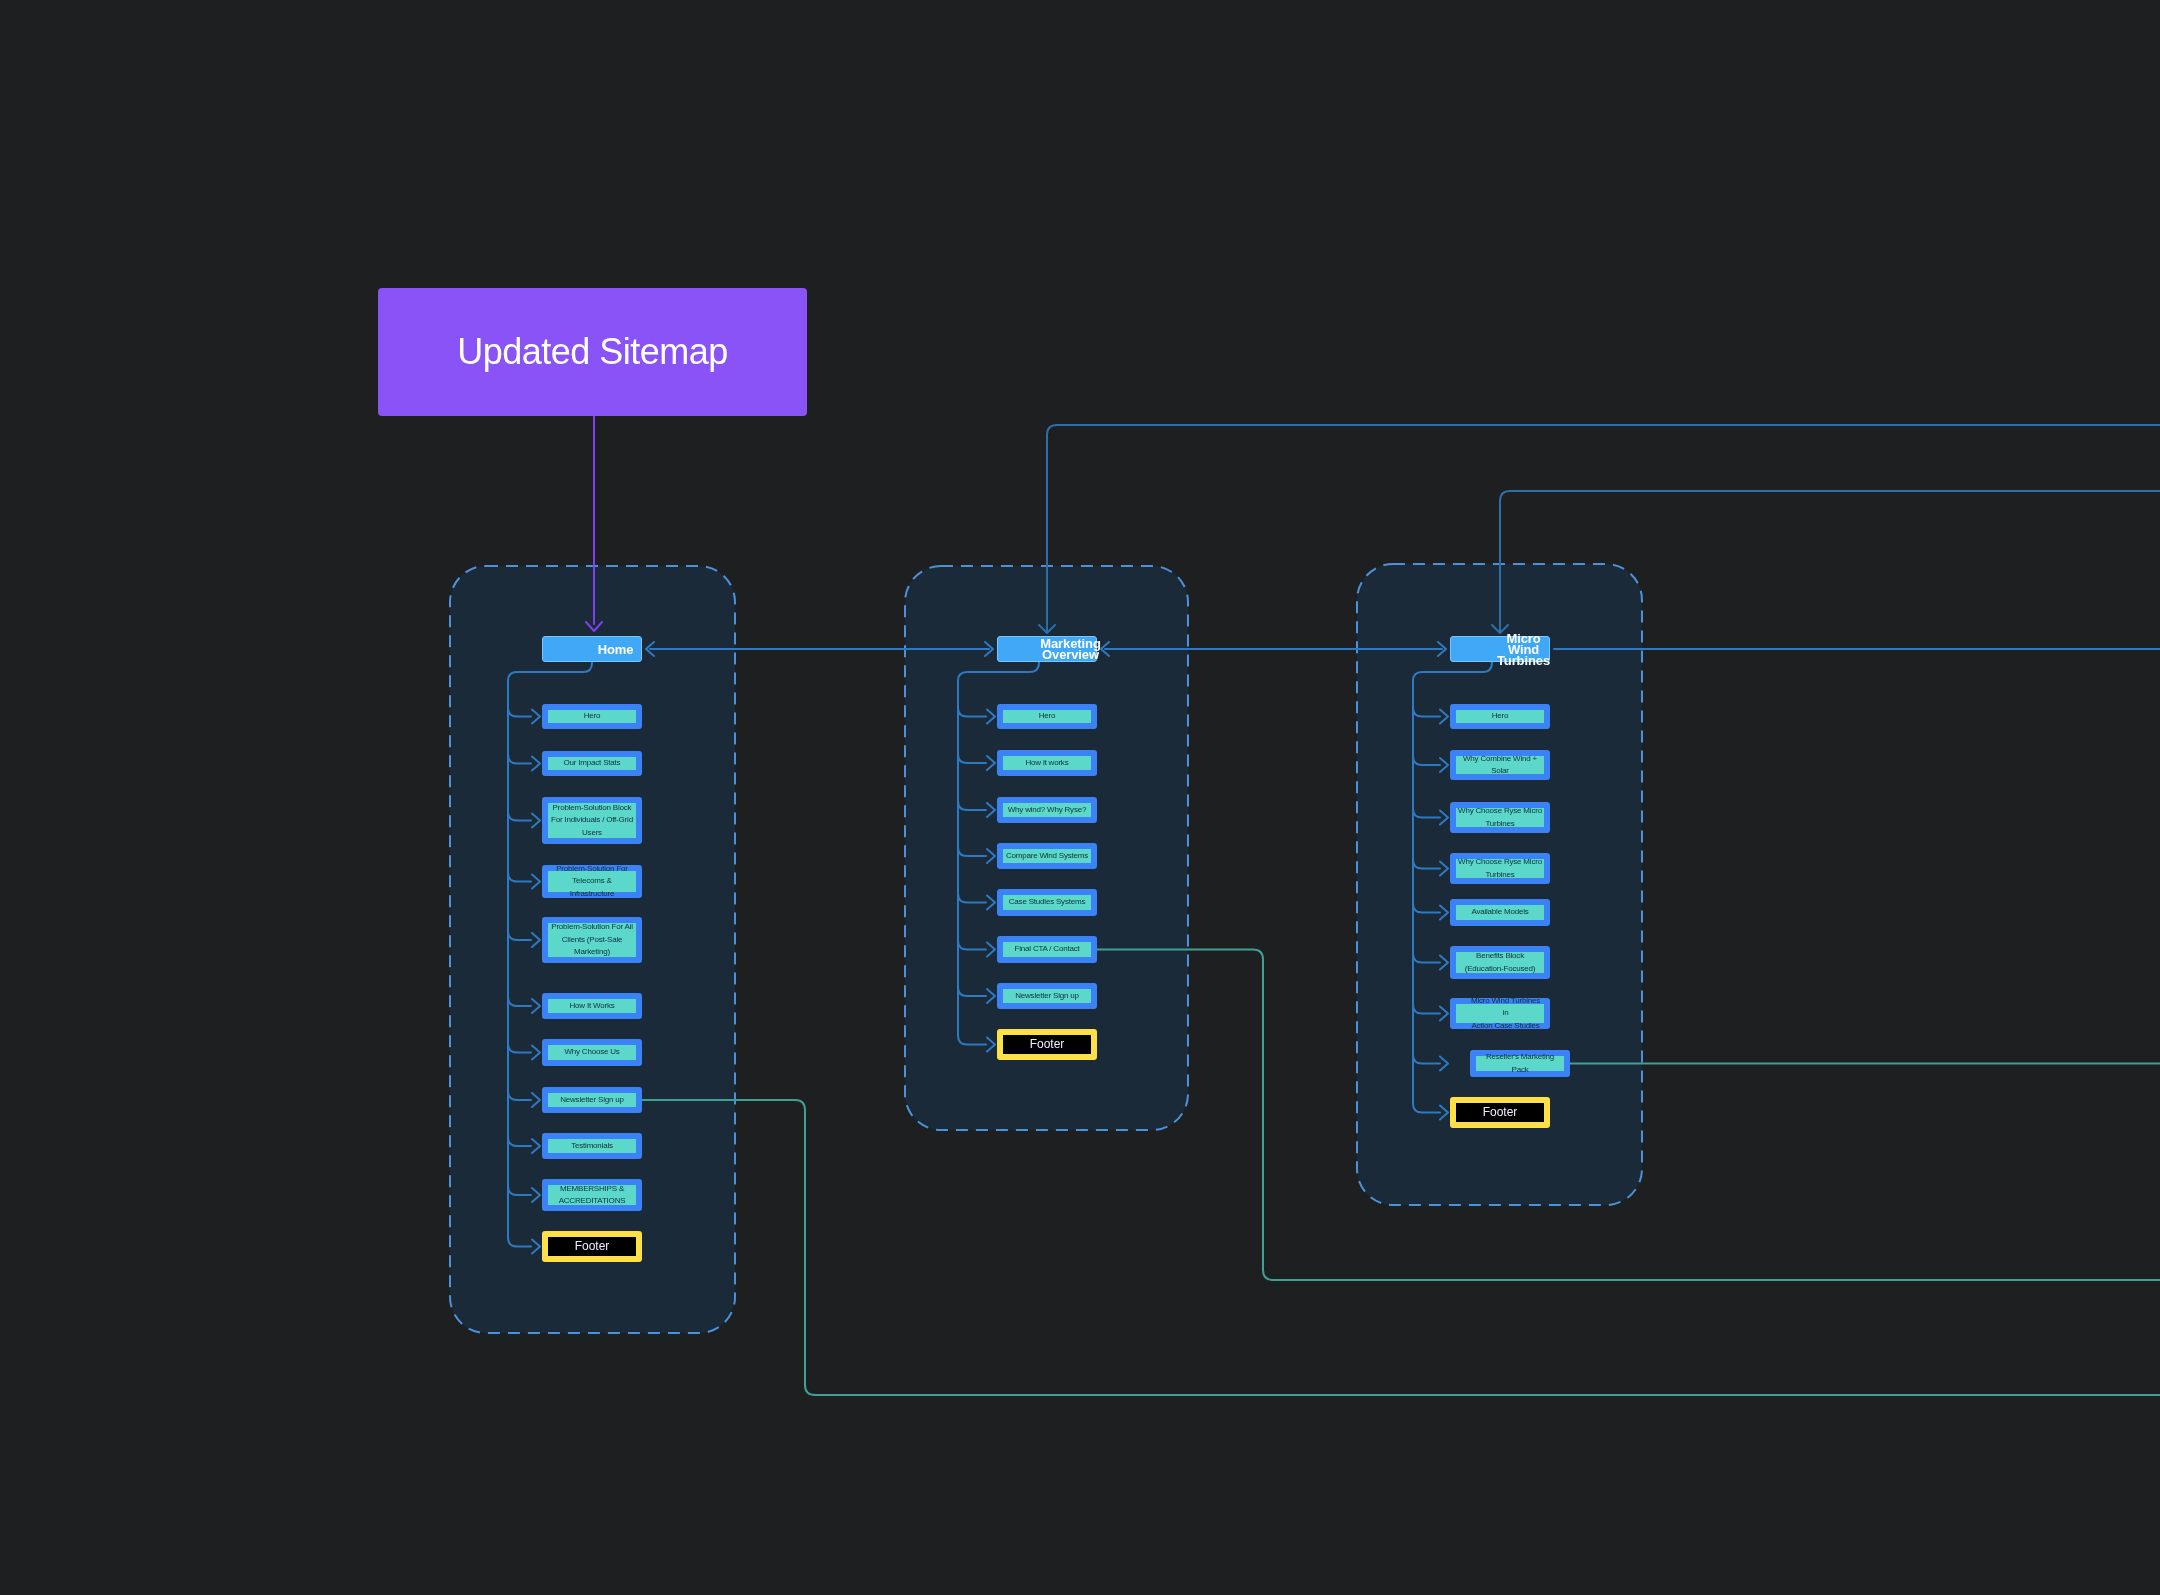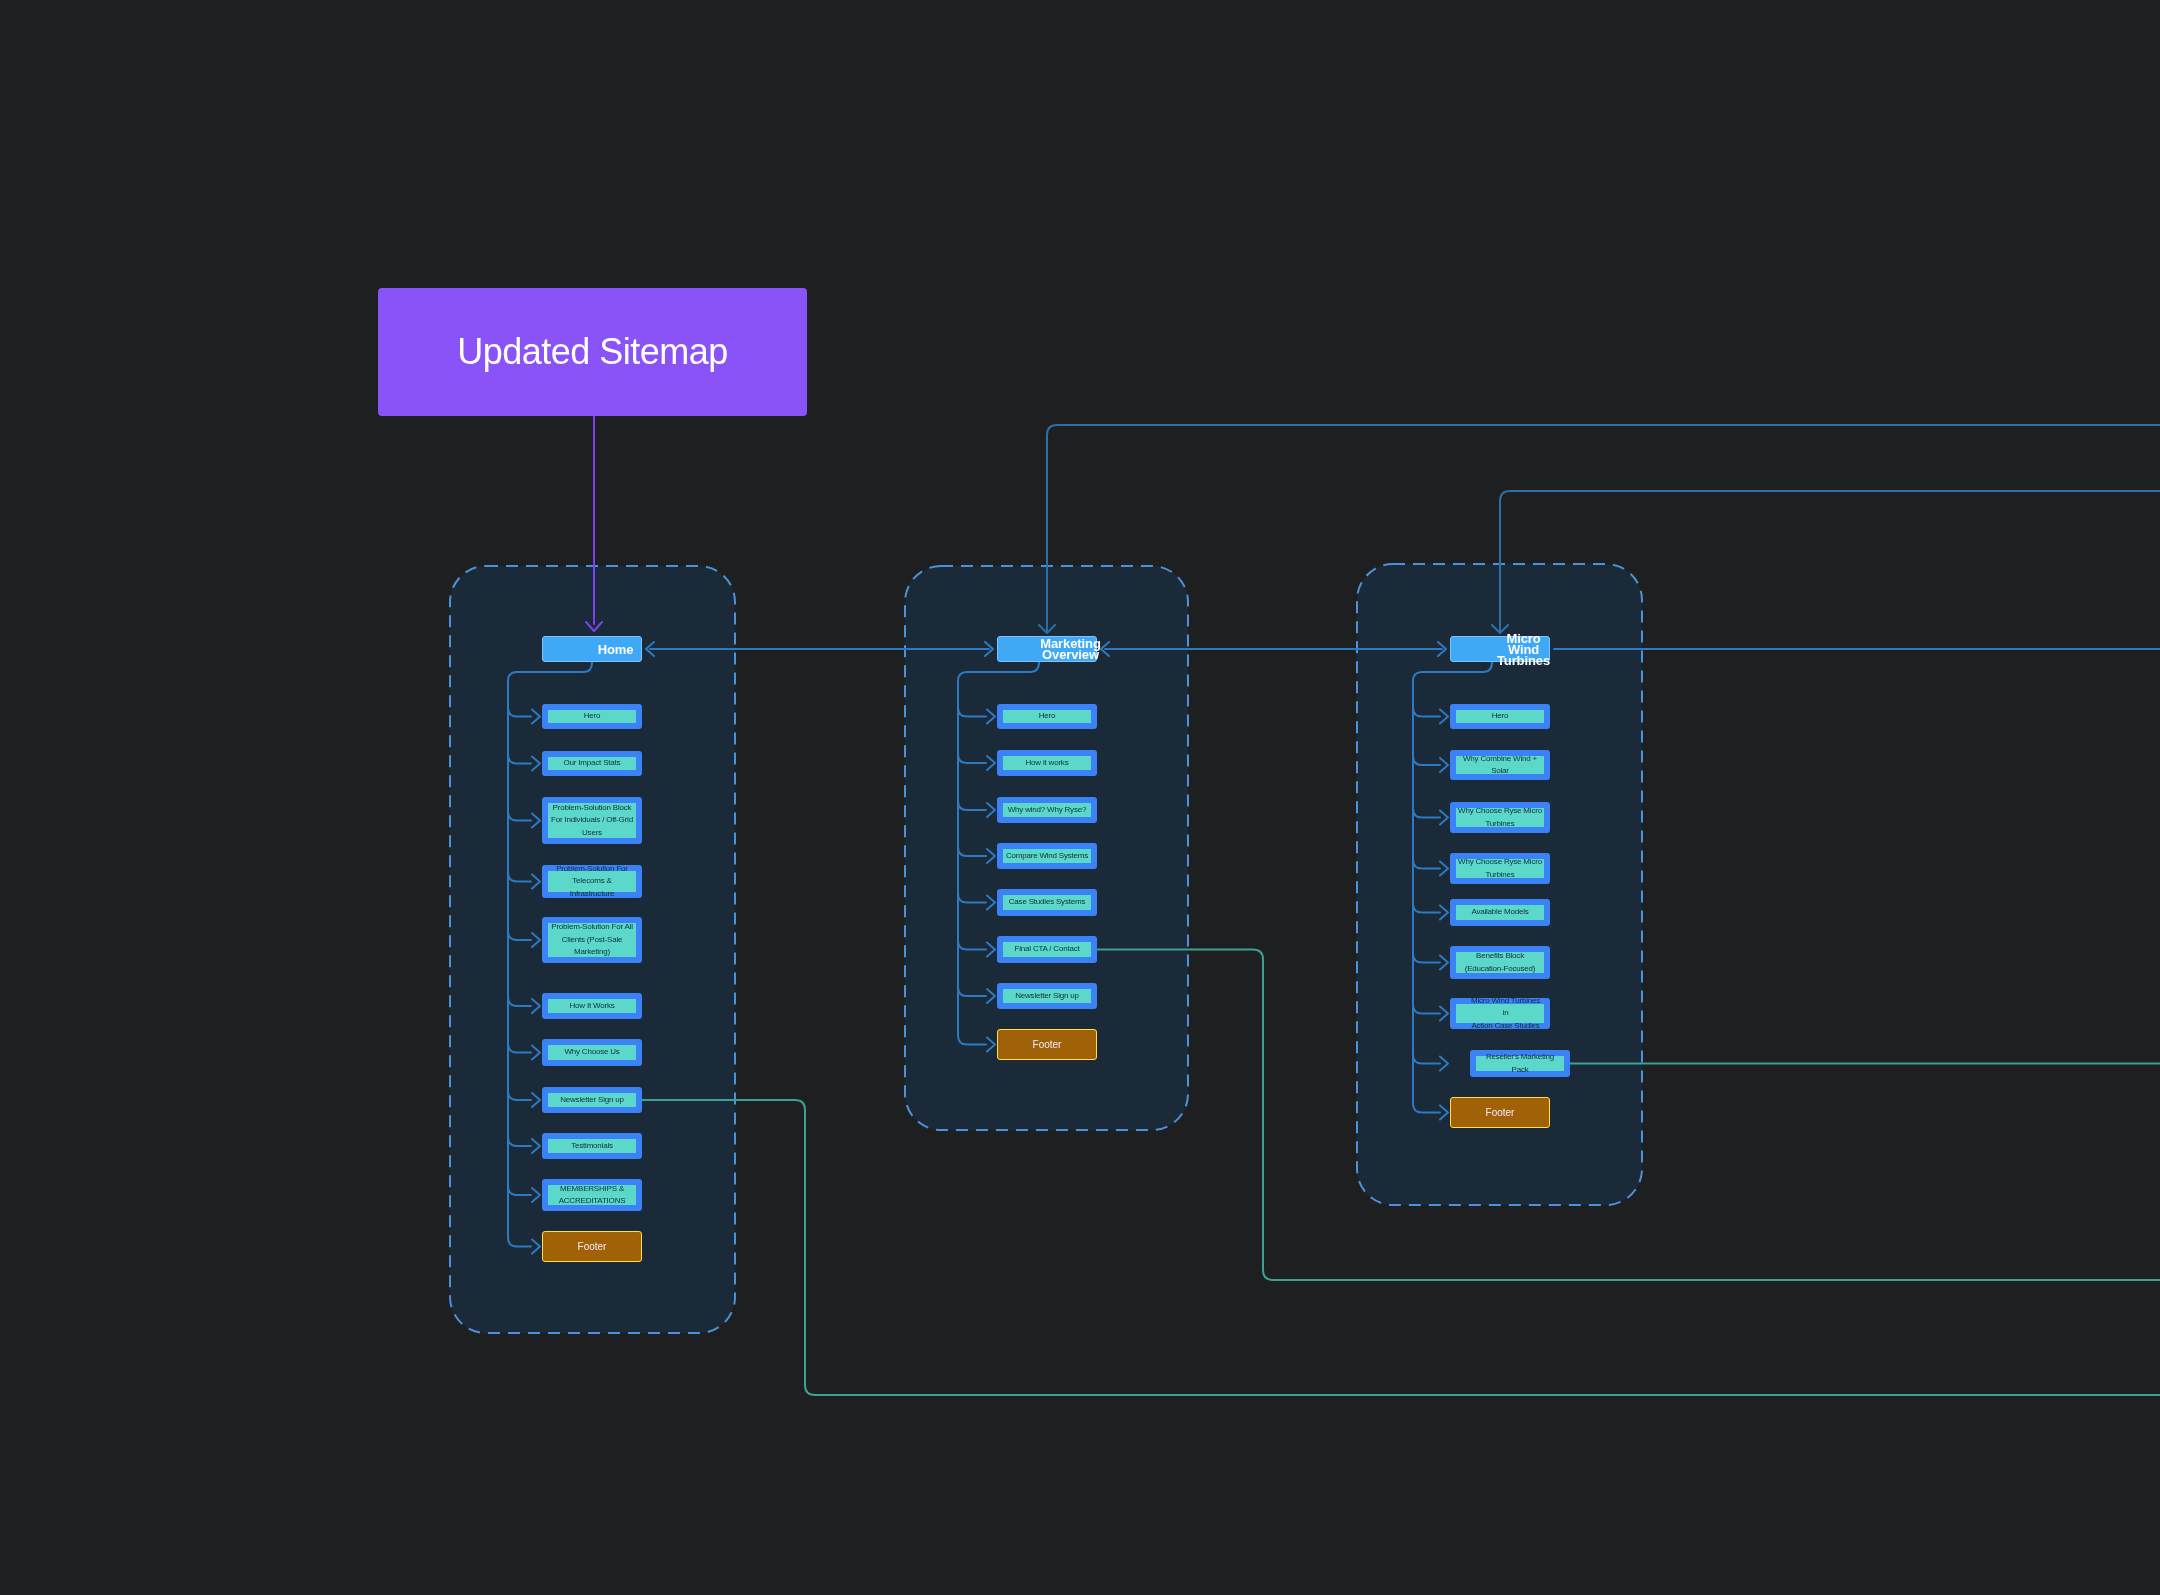--- a/index.html
+++ b/index.html
@@ -19,22 +19,22 @@
   .w100{width:100px;}
   .sec{
     background:#5bd8c9;border:6px solid #3b82f6;color:#10303a;
     font-size:8px;line-height:12.5px;letter-spacing:-0.2px;padding:1px 2px;
   }
   .head{
     background:#3fa9f8;border:1px solid #7cc5fb;color:#ffffff;
     font-size:13px;font-weight:700;letter-spacing:-0.1px;line-height:11px;padding-left:47px;
   }
   .foot{
-    background:#a16207;border:1px solid #fde047;color:#f2eaff;
-    font-size:10px;line-height:11px;
+    background:#000000;border:6px solid #fde047;color:#f2eaff;
+    font-size:12px;line-height:11px;
   }
   .title-node{
     background:#8a53f7;color:#ffffff;border-radius:4px;
     font-size:36px;font-weight:500;letter-spacing:-0.5px;
   }
   .frame-rect{fill:#1b2a38;stroke:#4d92d9;stroke-width:2;stroke-dasharray:12 8;}
   .ln{fill:none;stroke-width:2;stroke-linecap:round;stroke-linejoin:round;}
   .ln-blue{stroke:#2d7ac2;}
   .ln-steel{stroke:#2b6fa8;}
   .ln-teal{stroke:#3fa096;}

